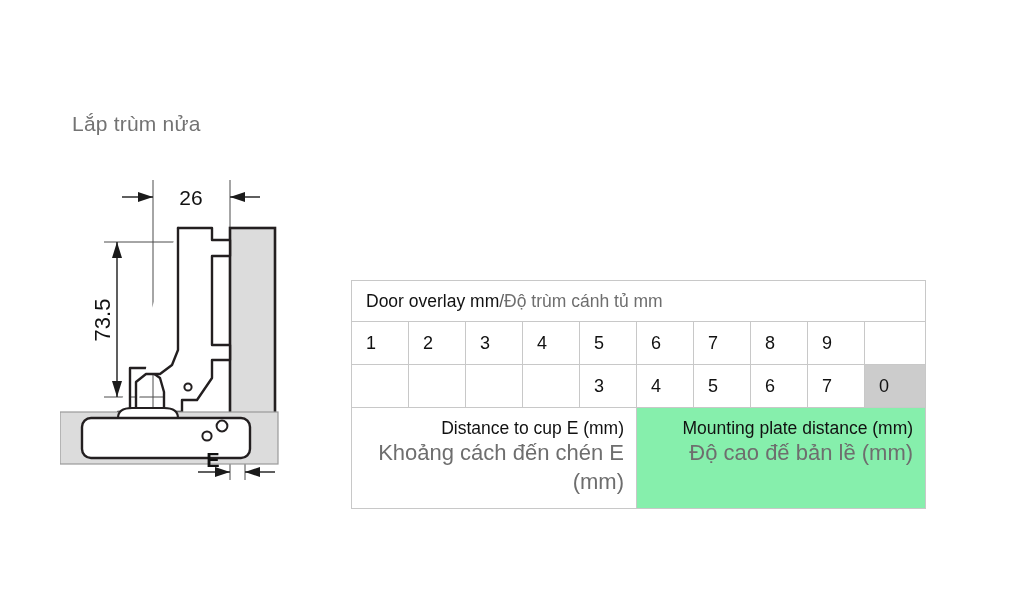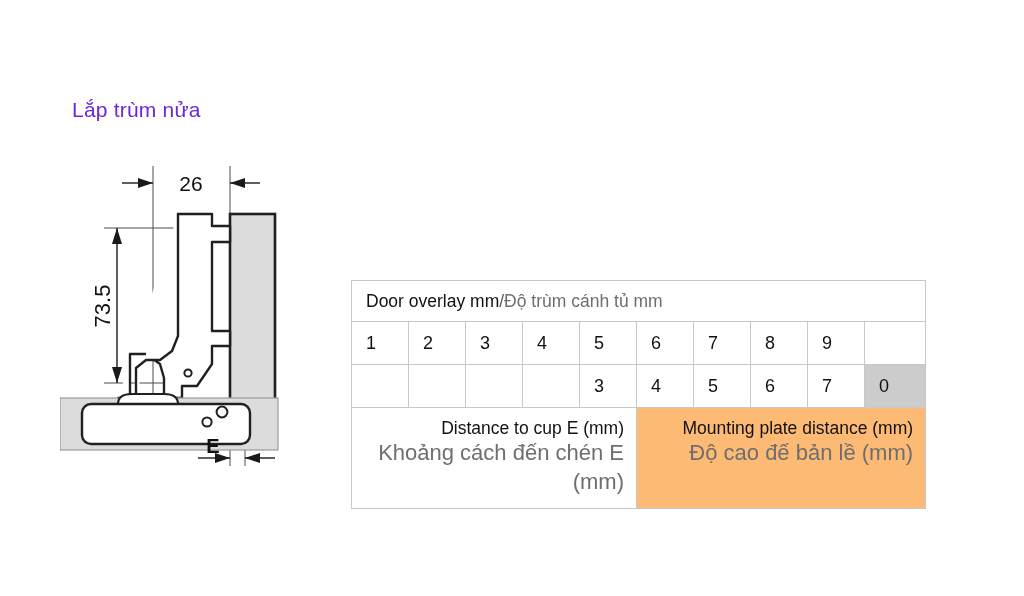--- a/index.html
+++ b/index.html
@@ -17,32 +17,32 @@
   #page {
     position: relative;
     width: 1024px;
     height: 596px;
   }
 
   
   .title {
     position: absolute;
     left: 72px;
-    top: 98px;
+    top: 112px;
     font-size: 21px;
-    color: #6d28d9;
+    color: #737373;
     letter-spacing: 0.2px;
     white-space: nowrap;
   }
 
   
   .drawing {
     position: absolute;
     left: 60px;
-    top: 146px;
+    top: 160px;
     width: 280px;
     height: 340px;
   }
   .drawing svg {
     display: block;
   }
 
   
   .spec-table {
     position: absolute;
@@ -105,21 +105,21 @@
     display: block;
     color: #111111;
     font-size: 17.5px;
   }
   .label-vi {
     display: block;
     color: #6e6e6e;
     font-size: 22px;
   }
   .label-cell-shaded {
-    background: #fdba74;
+    background: #86efac;
   }
 </style>
 </head>
 <body>
 
 <div id="page">
 
   <div class="title">Lắp trùm nửa</div>
 
   <div class="drawing">

